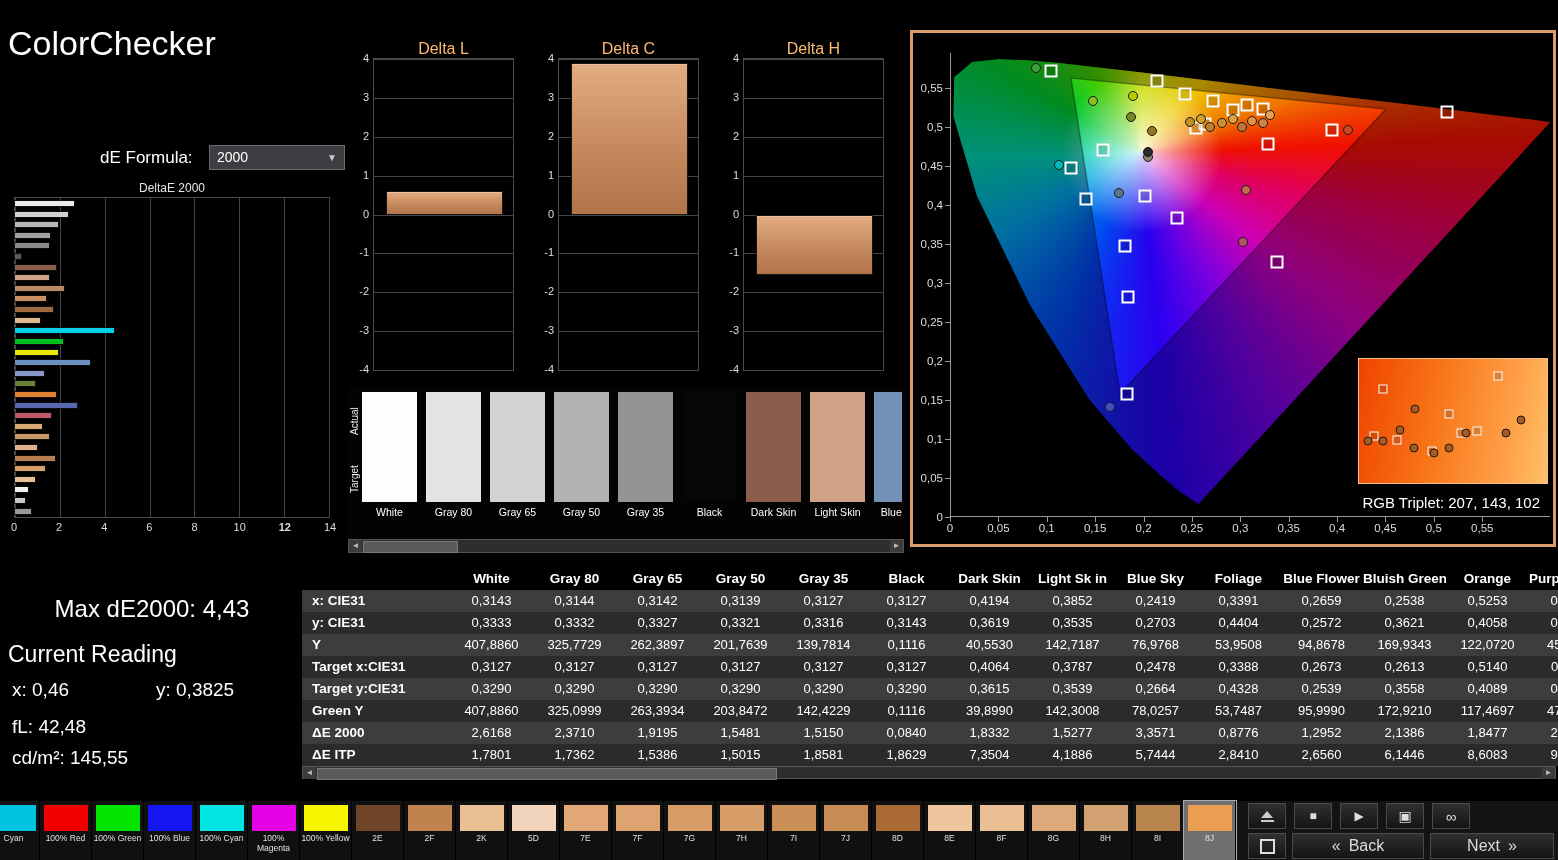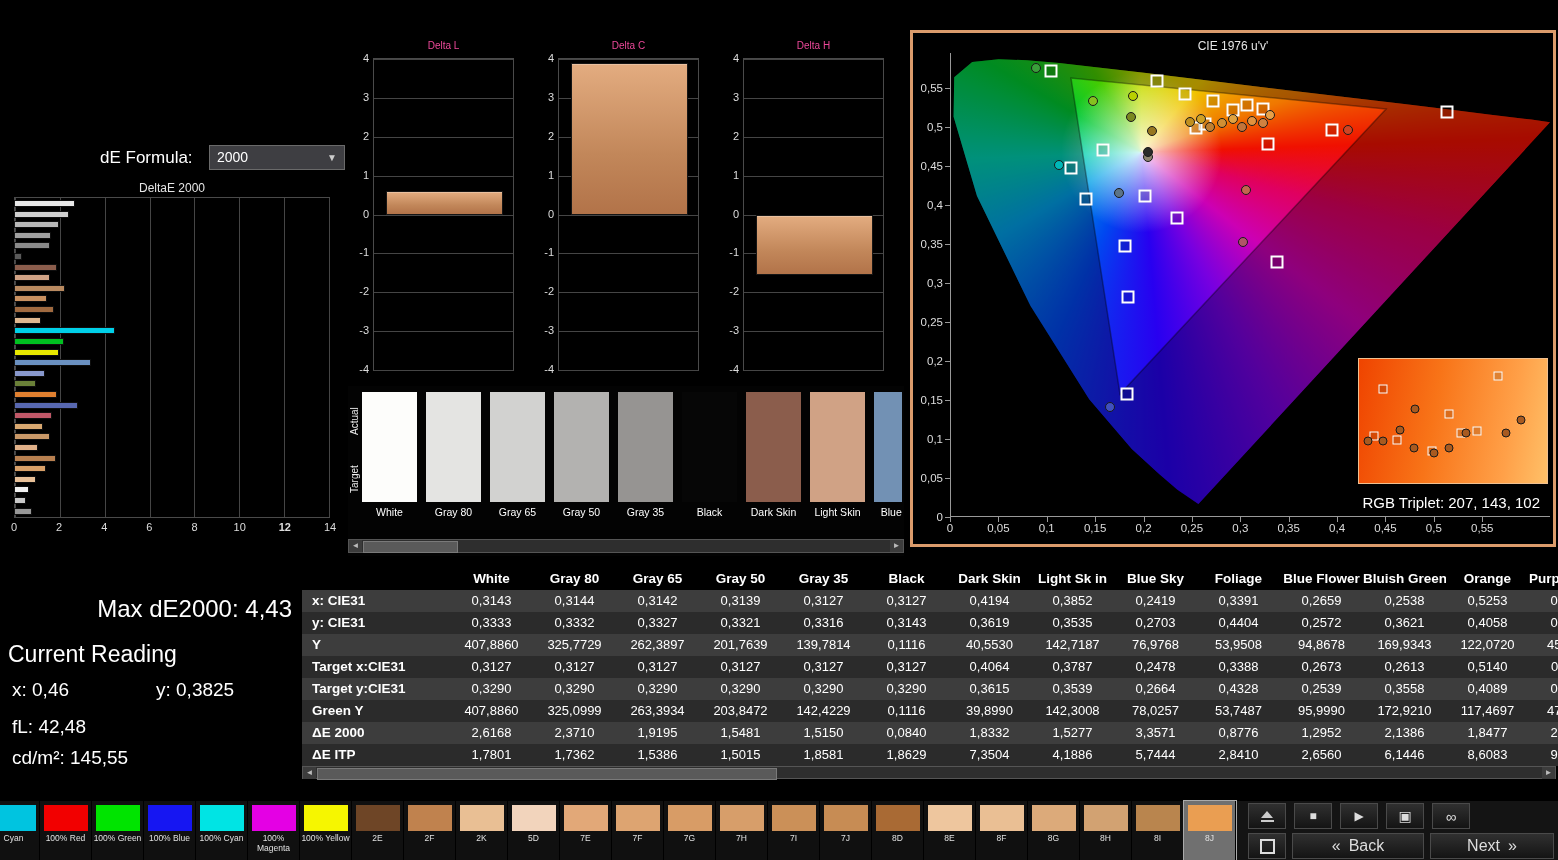--- a/index.html
+++ b/index.html
@@ -21,21 +21,21 @@
   #mini-plot{left:14px;top:197px;width:316px;height:321px;border:1px solid #4a4a4a;box-sizing:border-box;}
   .vline{position:absolute;top:0;bottom:0;width:1px;background:#454545;}
   #mini-bars{display:flex;flex-direction:column;justify-content:space-between;padding:3px 0;box-sizing:border-box;}
   .mini-bar{height:5px;box-shadow:0 0 0 1px rgba(15,15,15,.9);}
   #mini-xlabels{left:14px;top:521px;width:316px;height:14px;}
   .xlab{position:absolute;transform:translateX(-50%);font-size:11px;color:#ddd;}
 
   
   #delta-charts{left:351px;top:38px;width:560px;height:345px;display:flex;}
   .dchart{position:relative;width:164px;height:345px;margin-right:21px;}
-  .dtitle{position:absolute;left:22px;top:2px;width:141px;text-align:center;font-size:10px;color:#ec4899;}
+  .dtitle{position:absolute;left:22px;top:2px;width:141px;text-align:center;font-size:16px;color:#fdba74;}
   .dplot{position:absolute;left:22px;top:20px;width:141px;height:313px;border:1px solid #4a4a4a;box-sizing:border-box;}
   .hline{position:absolute;left:0;right:0;height:1px;background:#454545;}
   .dylab{position:absolute;left:0;width:18px;text-align:right;font-size:11px;color:#ddd;transform:translateY(-50%);}
   .dbar{position:absolute;left:12px;width:115px;background:linear-gradient(180deg,#e3ac80,#c2875a 60%,#b27349);
     border:1px solid #151515;box-shadow:inset 0 1px 0 rgba(255,255,255,.25);}
 
   
   #swatch-panel{left:348px;top:386px;width:556px;height:170px;background:#030303;}
   .vlabel{position:absolute;left:1px;width:13px;font-size:10px;color:#eee;writing-mode:vertical-rl;
     transform:rotate(180deg);text-align:center;}
@@ -77,21 +77,21 @@
   .cie-square{position:absolute;width:9px;height:9px;border:2px solid #fff;transform:translate(-50%,-50%);background:rgba(0,0,0,.12);}
   .cie-dot{position:absolute;width:8px;height:8px;border:1.5px solid #1a1a1a;border-radius:50%;transform:translate(-50%,-50%);}
   .cie-square.small{width:7px;height:7px;border-width:1.5px;}
   .cie-dot.small{width:7px;height:7px;}
   #cie-inset{position:absolute;left:408px;top:301px;width:188px;height:124px;border:1px solid #f0c090;
     background:linear-gradient(100deg,#ef4400 0%,#f87418 40%,#ffa048 78%,#ffc068 100%);}
   #rgb-triplet{position:absolute;right:10px;top:437px;font-size:15px;color:#fff;}
 
   
   .stat-avg{left:12px;top:558px;width:280px;text-align:center;font-size:24px;}
-  .stat-max{left:12px;top:595px;width:280px;text-align:right;font-size:24px;}
+  .stat-max{left:12px;top:595px;width:280px;text-align:center;font-size:24px;}
   .stat-cr{left:8px;top:641px;font-size:23px;}
   .stat-x{left:12px;top:679px;font-size:19px;}
   .stat-y{left:156px;top:679px;font-size:19px;}
   .stat-fl{left:12px;top:716px;font-size:19px;}
   .stat-cd{left:12px;top:747px;font-size:19px;}
 
   
   #data-table{left:302px;top:568px;width:1256px;height:198px;overflow:hidden;}
   .trow{display:flex;height:22px;line-height:22px;}
   .tcell{flex:0 0 83px;width:83px;text-align:center;font-size:13px;color:#fff;white-space:nowrap;overflow:hidden;}
@@ -124,20 +124,21 @@
   .square-icon{width:11px;height:11px;border:2px solid #ddd;display:inline-block;}
   .eject-icon{display:flex;flex-direction:column;align-items:center;}
   .eject-tri{display:block;width:0;height:0;border-left:6px solid transparent;border-right:6px solid transparent;border-bottom:7px solid #ccc;}
   .eject-base{display:block;width:13px;height:2px;background:#ccc;margin-top:2px;}
 </style>
 </head>
 <body>
 
 <div id="stage">
 
+  <div class="abs app-title">ColorChecker</div>
   <div class="abs app-desc">
   </div>
   <div class="abs formula-label">dE Formula:</div>
   <div class="abs formula-select">
     <span>2000</span>
     <span class="dd-arrow">▼</span>
   </div>
 
   <div class="abs mini-title">DeltaE 2000</div>
   <div class="abs" id="mini-plot">
@@ -321,21 +322,20 @@
         </div>
       </div>
     <div id="swatch-scrollbar">
       <span class="sb-arrow left">◄</span>
       <span class="sb-thumb"></span>
       <span class="sb-arrow right">►</span>
     </div>
   </div>
 
   <div class="abs" id="cie-panel">
-    <div class="cie-title">CIE 1976 u'v'</div>
     <div id="cie-plot">
       <div class="locus"></div>
       <svg class="cie-svg" viewBox="0 0 600 460" preserveAspectRatio="none">
         <path d="M248.4 447.1 L227.4 432.9 L209.4 417.2 L181.8 391.9 L139.2 342.2 L80.4 248.9 L27 138.9 L3.6 59.8 L4.2 20.2 L22.2 5.1 L48.6 2.3 L76.8 3.2 L109.2 6 L148.2 10.6 L196.2 16.1 L253.8 23 L321 31.3 L390.6 39.6 L454.2 46.9 L503.4 52.9 L538.8 57.5 L581.4 62.6 L600 65.3 Z M436 52 L121 21 L170 337 Z" fill="rgba(0,0,0,0.30)" fill-rule="evenodd"></path>
         <path d="M436 52 L121 21 L170 337 Z" fill="none" stroke="rgba(0,0,0,0.35)" stroke-width="1.5"></path>
       </svg>
       <div class="cie-axis-y"></div>
       <div class="cie-axis-x"></div>
       <div id="cie-points" class="fill">
           <div class="cie-square" style="left: 16.7742%; top: 3.05085%;"></div>

